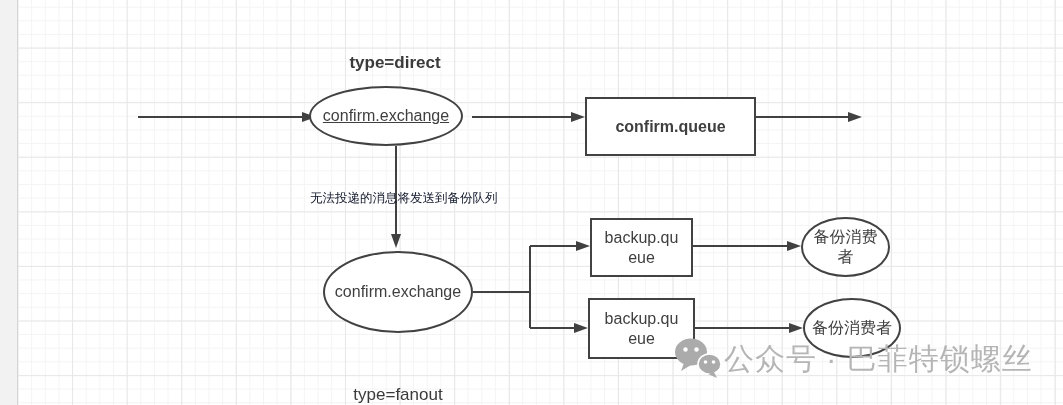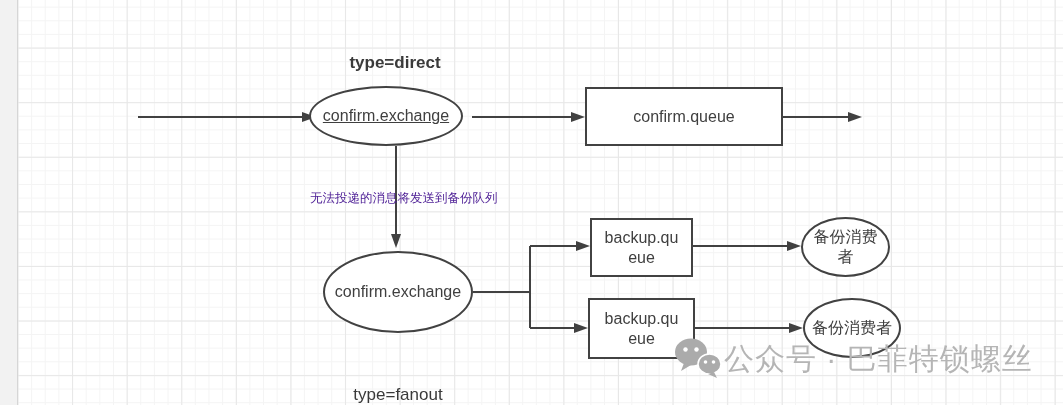--- a/index.html
+++ b/index.html
@@ -40,21 +40,21 @@
   .ellipse{border-radius:50%;}
   .node .inner{display:block;}
   .wrap80{width:80px;word-break:break-all;}
   .wrap64{width:66px;word-break:break-all;}
 
   .float-label{
     position:absolute;z-index:2;color:#3a3a3a;text-align:center;
     font-size:17px;line-height:1.1;
   }
   .note-label{
-    position:absolute;z-index:2;color:#4c1d95;font-size:12.5px;white-space:nowrap;
+    position:absolute;z-index:2;color:#0f172a;font-size:12.5px;white-space:nowrap;
   }
   .watermark{
     position:absolute;left:674px;top:337px;z-index:3;
     display:flex;align-items:center;
     color:#b5b5b5;
   }
   .watermark-text{font-size:30px;letter-spacing:1px;white-space:nowrap;}
 </style>
 </head>
 <body>
@@ -90,21 +90,21 @@
 
   <div class="float-label" style="left:318px;top:54px;width:154px;font-weight:bold;">type=direct</div>
   <div class="note-label" style="left:310px;top:190px;">无法投递的消息将发送到备份队列</div>
   <div class="float-label" style="left:323px;top:353px;width:150px;margin-top:33px;">type=fanout</div>
 
 
   <div class="node ellipse" style="left:309px;top:86px;width:154px;height:60px;text-decoration:underline;">
     <span class="inner">confirm.exchange</span>
   </div>
 
-  <div class="node" style="left:585px;top:87px;width:198px;height:59px;">
+  <div class="node" style="left:585px;top:97px;width:171px;height:59px;font-weight:bold;">
     <span class="inner">confirm.queue</span>
   </div>
 
 
   <div class="node ellipse" style="left:323px;top:251px;width:150px;height:82px;">
     <span class="inner">confirm.exchange</span>
   </div>
 
   <div class="node" style="left:590px;top:218px;width:103px;height:59px;">
     <span class="inner wrap80">backup.queue</span>

